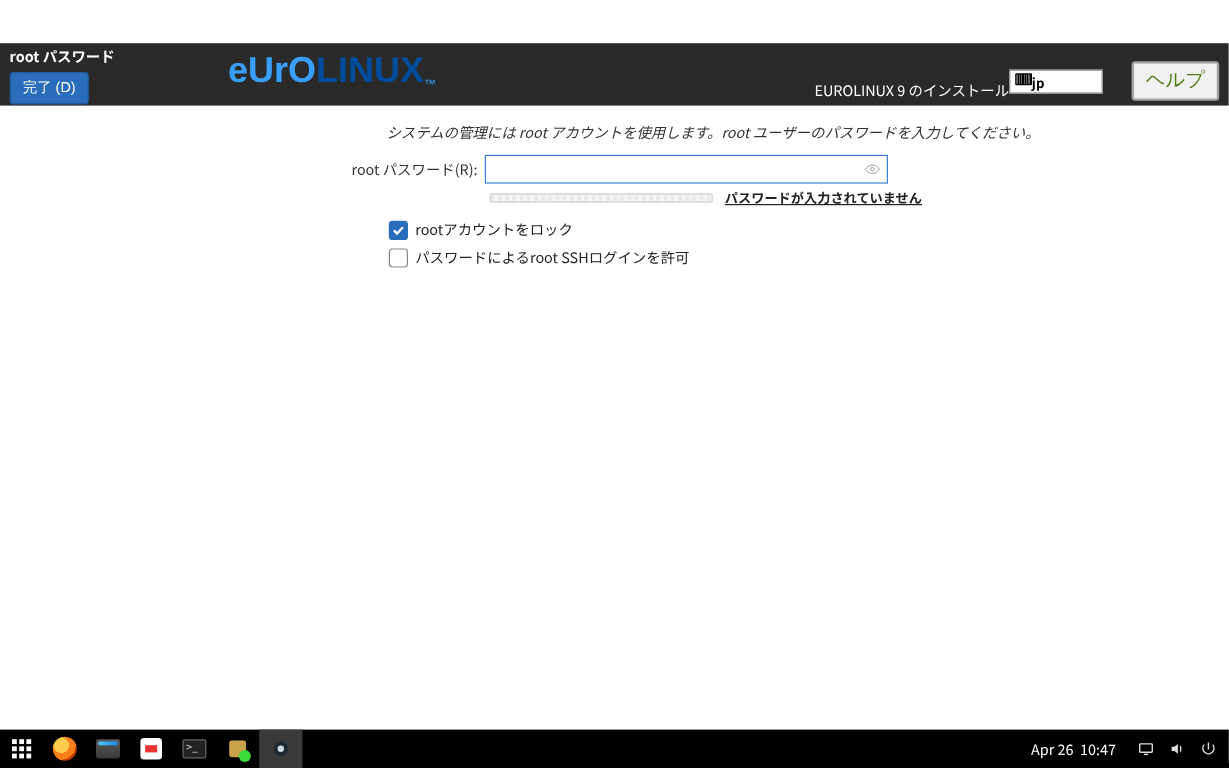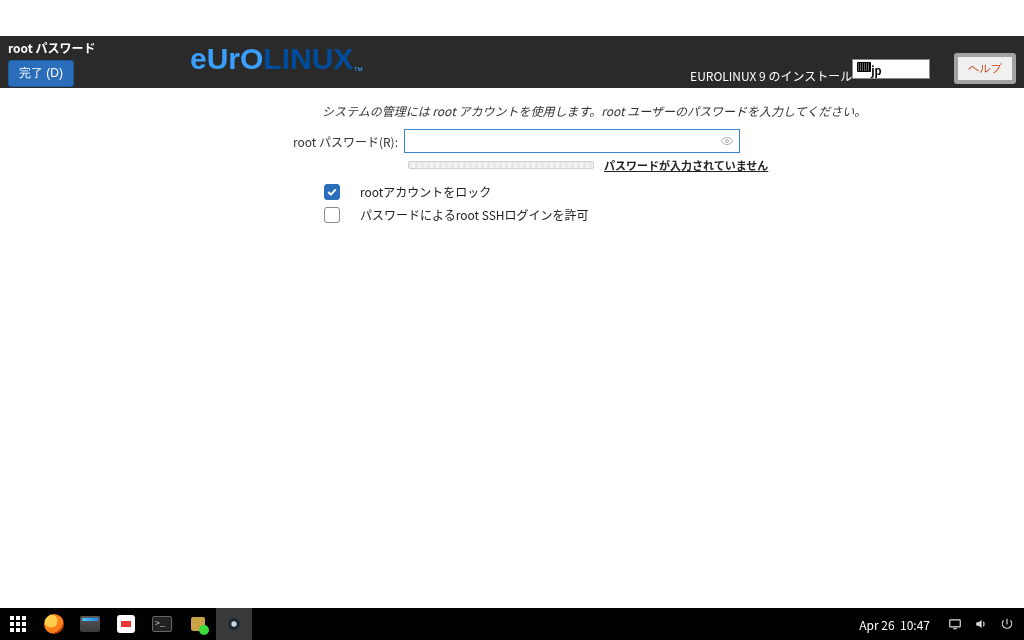--- a/index.html
+++ b/index.html
@@ -50,23 +50,23 @@
     background: #fff; color: #000;
     font-size: 11px; font-weight: 600;
     padding: 2px 6px 2px 4px;
     display: inline-flex; gap: 0;
     width: 78px; height: 20px;
     border: 1px solid #888;
   }
   .kbd-icon { width: 14px; height: 10px; background:#000; border-radius:1px; position:relative; }
   .kbd-icon::after { content:""; position:absolute; inset:1px; background: repeating-linear-gradient(90deg,#fff 0 1px,#000 1px 2px), repeating-linear-gradient(0deg,#fff 0 1px,#000 1px 2px); opacity:.4; }
   .help-button {
-    background: #f0f0f0; color:#c2410c;
-    border:4px solid #a3a3a3; border-radius:3px;
-    font-size:11px; padding:4px 10px; cursor:pointer;
+    background: #f0f0f0; color:#4d7c0f;
+    border:2px solid #a3a3a3; border-radius:3px;
+    font-size:16px; padding:4px 10px; cursor:pointer;
   }
 
   
   .content { position: relative; padding: 14px 20px; color:#222; font-size:12px; }
   .desc { text-align: left; margin-left: 302px; margin-bottom: 10px; color:#333;font-style:italic; }
   .form-row { display:flex; align-items:center; margin-bottom: 4px; }
   .form-label { width: 384px; text-align:right; padding-right:6px; color:#333; }
   .pw-wrap { position: relative; width: 336px; }
   .pw-input {
     width: 100%; height: 24px;
@@ -85,21 +85,21 @@
   .eye-icon svg { width:14px; height:14px; fill:none; stroke:#888; stroke-width:1.2; }
   .strength-row { display:flex; align-items:center; margin: 4px 0 10px 0; }
   .strength-bar {
     margin-left: 388px;
     width: 186px; height: 8px;
     border:1px solid #cfcfcf;
     background: repeating-linear-gradient(90deg,#e9e9e9 0 3px,#f3f3f3 3px 6px);
     border-radius:2px;
   }
   .strength-text { margin-left: 10px; font-weight:700; font-size:11px; color:#222;text-decoration:underline; }
-  .checkbox-row { margin-left: 304px; display:flex; align-items:center; gap:20px; margin-top:6px; font-size:12px; color:#222; }
+  .checkbox-row { margin-left: 304px; display:flex; align-items:center; gap:6px; margin-top:6px; font-size:12px; color:#222; }
   .chk {
     width:16px; height:16px; border:1px solid #888; border-radius:3px;
     display:inline-flex; align-items:center; justify-content:center;
     background:#fff; cursor:pointer;
   }
   .chk.checked { background:#2a6ebb; border-color:#2a6ebb; }
   .chk.checked svg { width:12px; height:12px; fill:none; stroke:#fff; stroke-width:2.5; }
 
   
   .taskbar {

